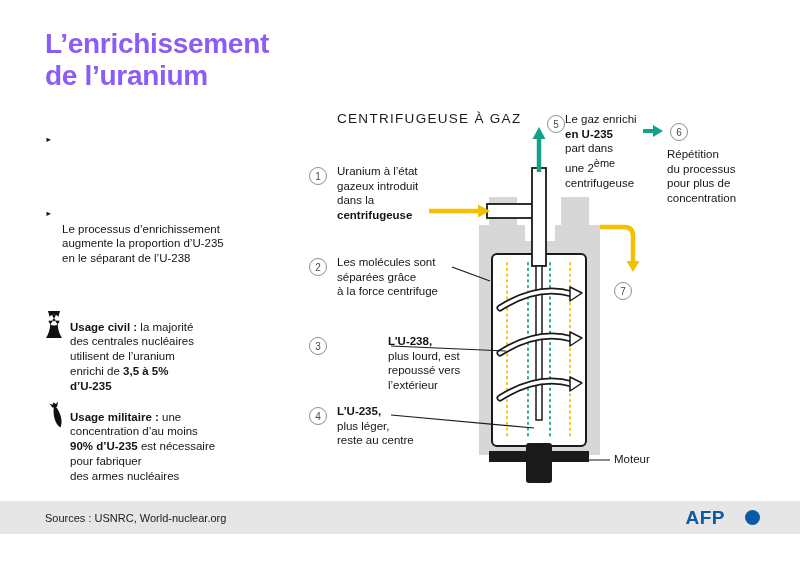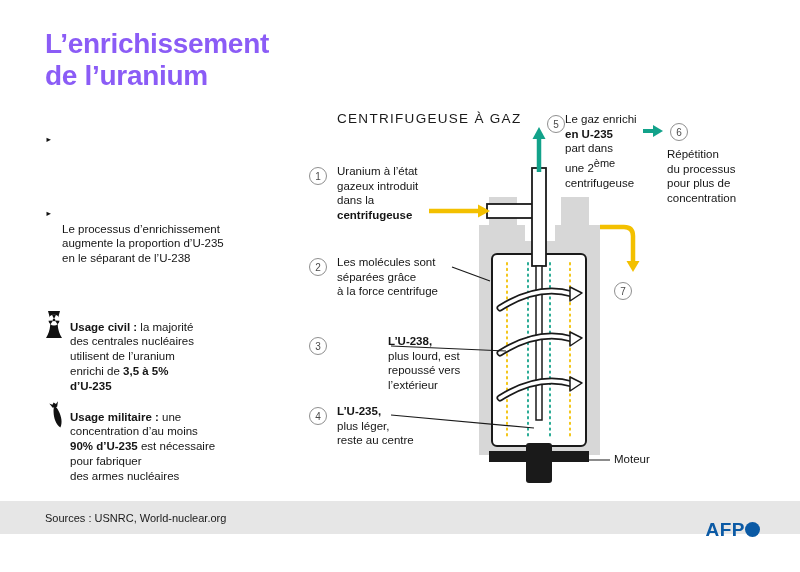--- a/index.html
+++ b/index.html
@@ -19,21 +19,21 @@
                font-size:10px;color:#4a4a4a;}
   .step-text{position:absolute;font-size:11.5px;line-height:1.28;white-space:pre-line;}
   .step-text b{font-weight:bold;text-align:right;}
   .step-text sup{font-size:11px;}
   .motor-label{position:absolute;left:614px;top:453px;font-size:11.5px;}
   .svg-layer{position:absolute;left:0;top:0;}
   .footer{position:absolute;left:0;top:501px;width:800px;height:33px;background:#e6e6e6;
           display:flex;align-items:center;}
   .sources{margin-left:45px;font-size:11px;color:#1a1a1a;}
   .afp{position:absolute;right:40px;top:50%;transform:translateY(-50%);
-       display:flex;align-items:center;gap:0;margin-top:12px;}
+       display:flex;align-items:center;gap:20px;}
   .afp-text{font-size:19px;font-weight:800;color:#0b5aa5;letter-spacing:.5px;}
   .afp-dot{width:15px;height:15px;border-radius:50%;background:#0b5aa5;}
 </style>
 </head>
 <body>
 
 <div class="page">
 
   <svg class="svg-layer" width="800" height="572" viewBox="0 0 800 572">
 

